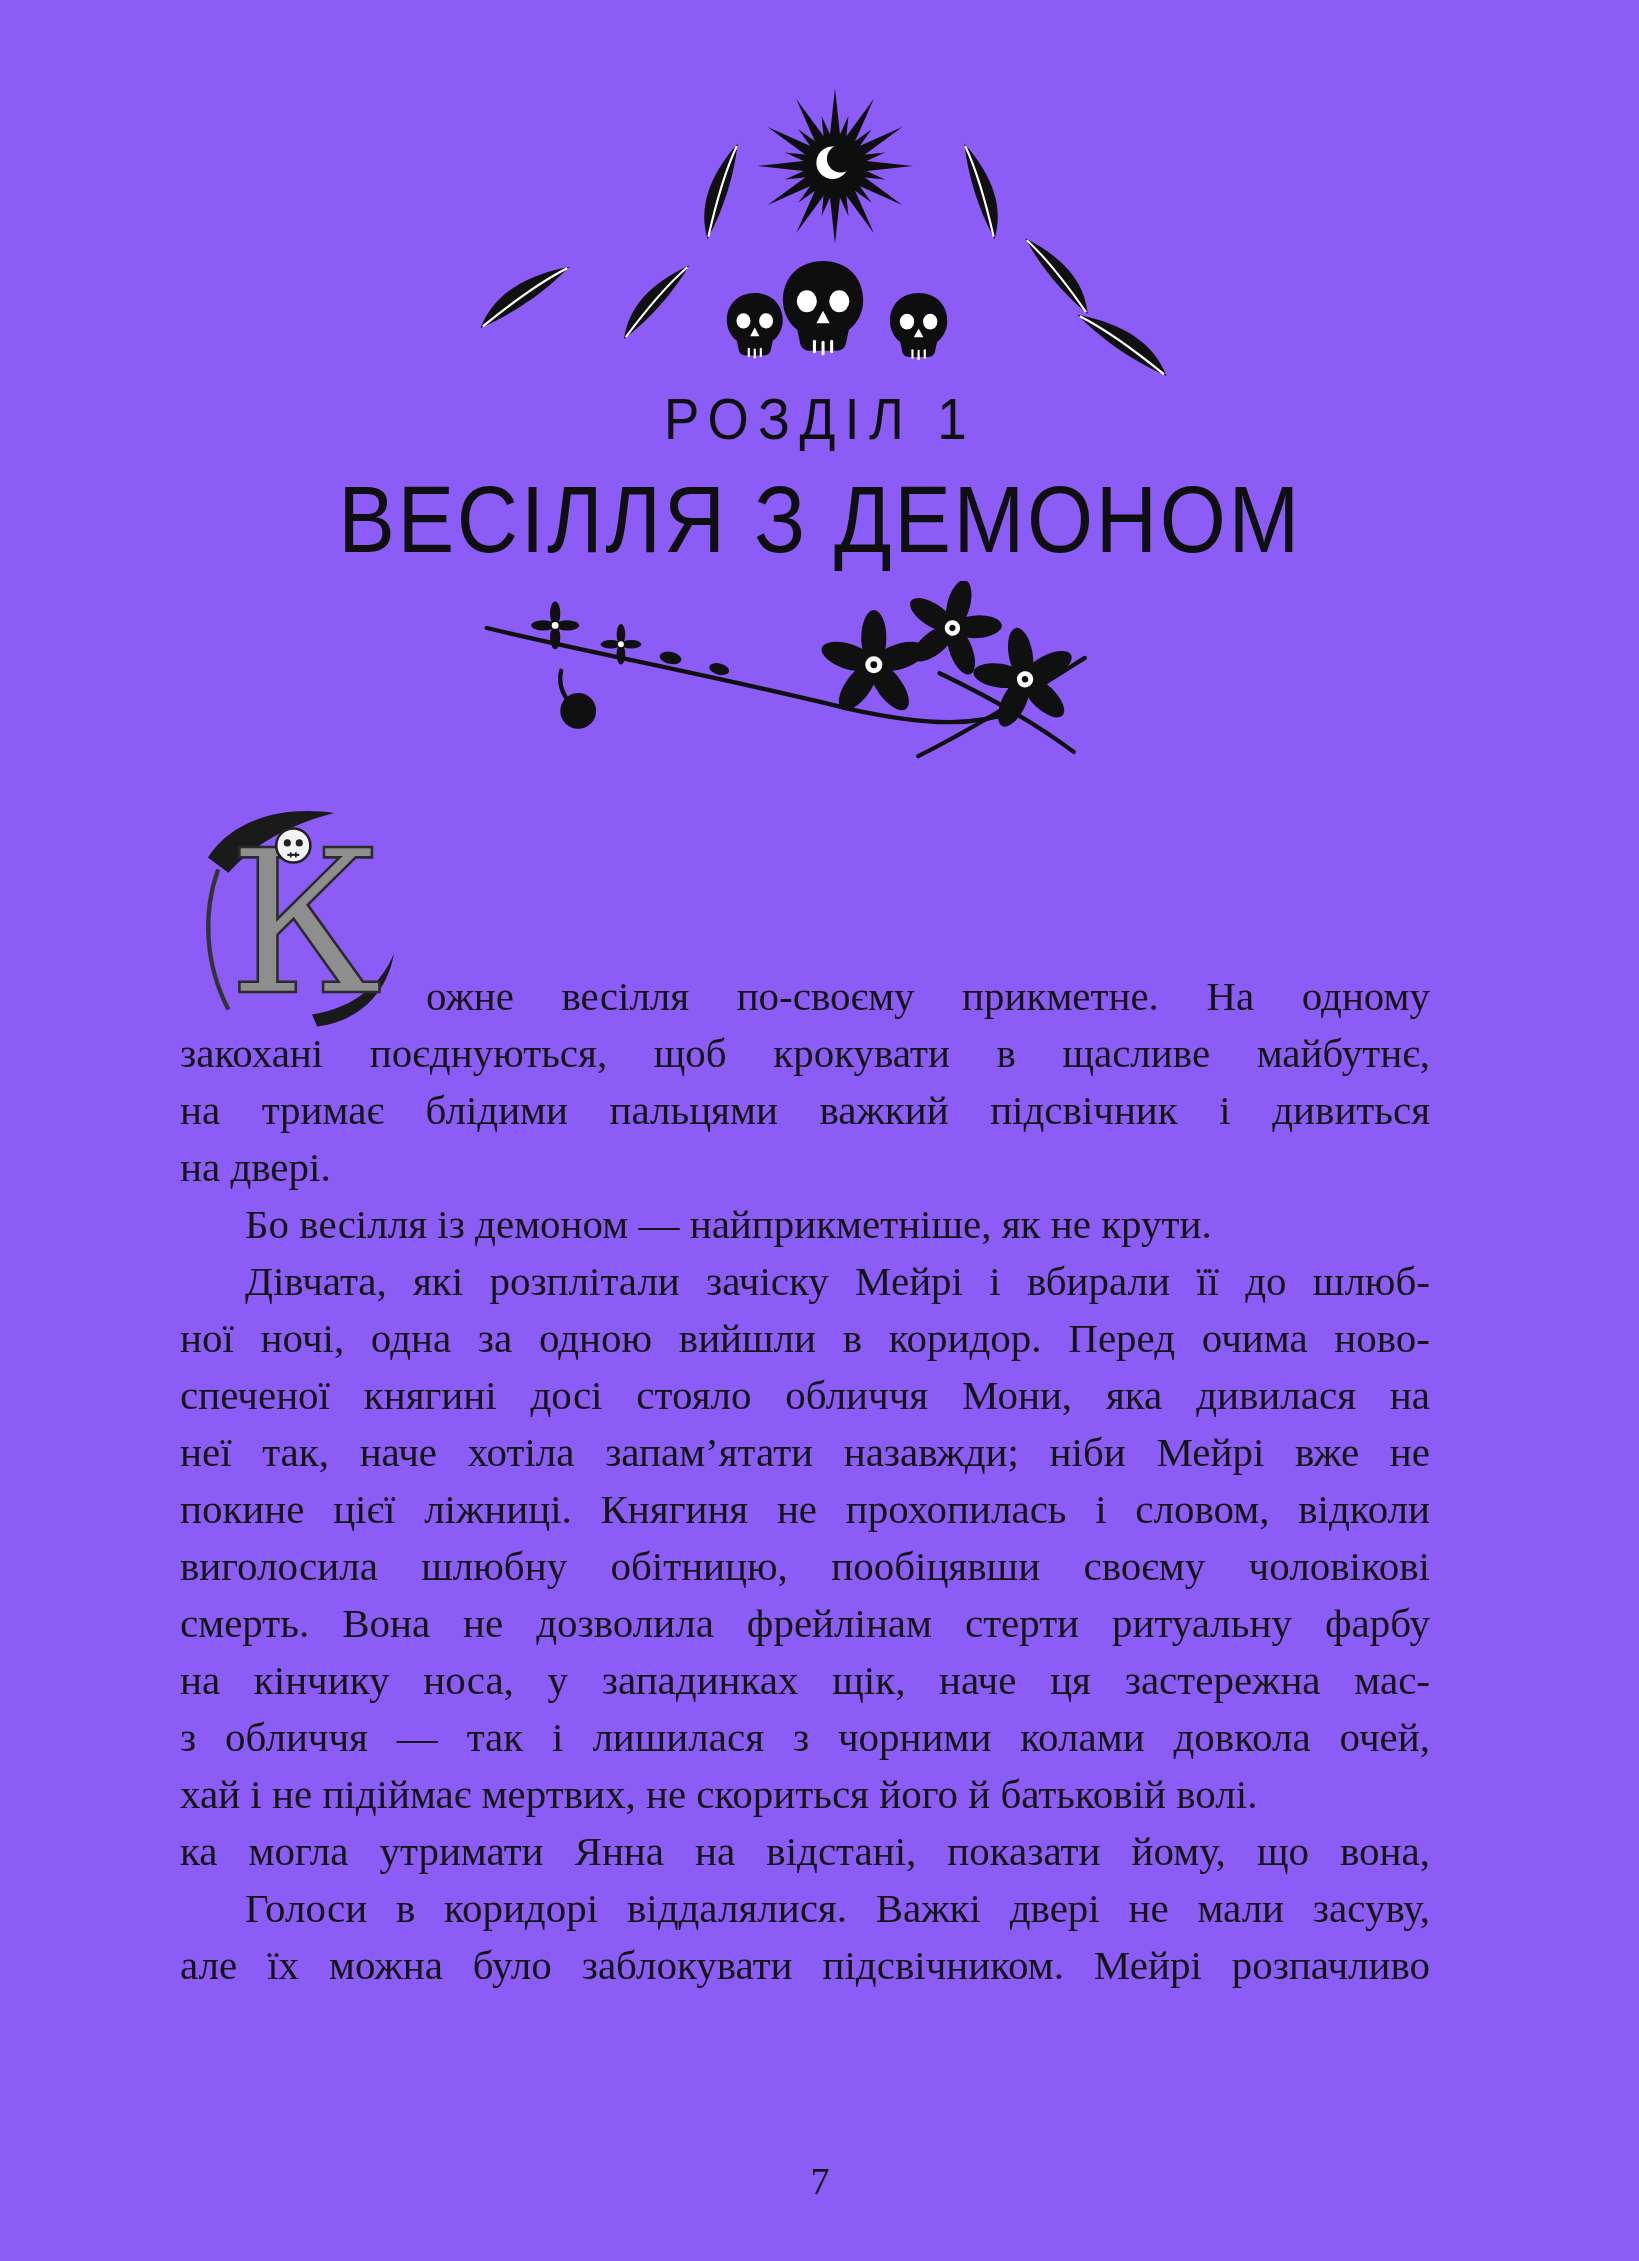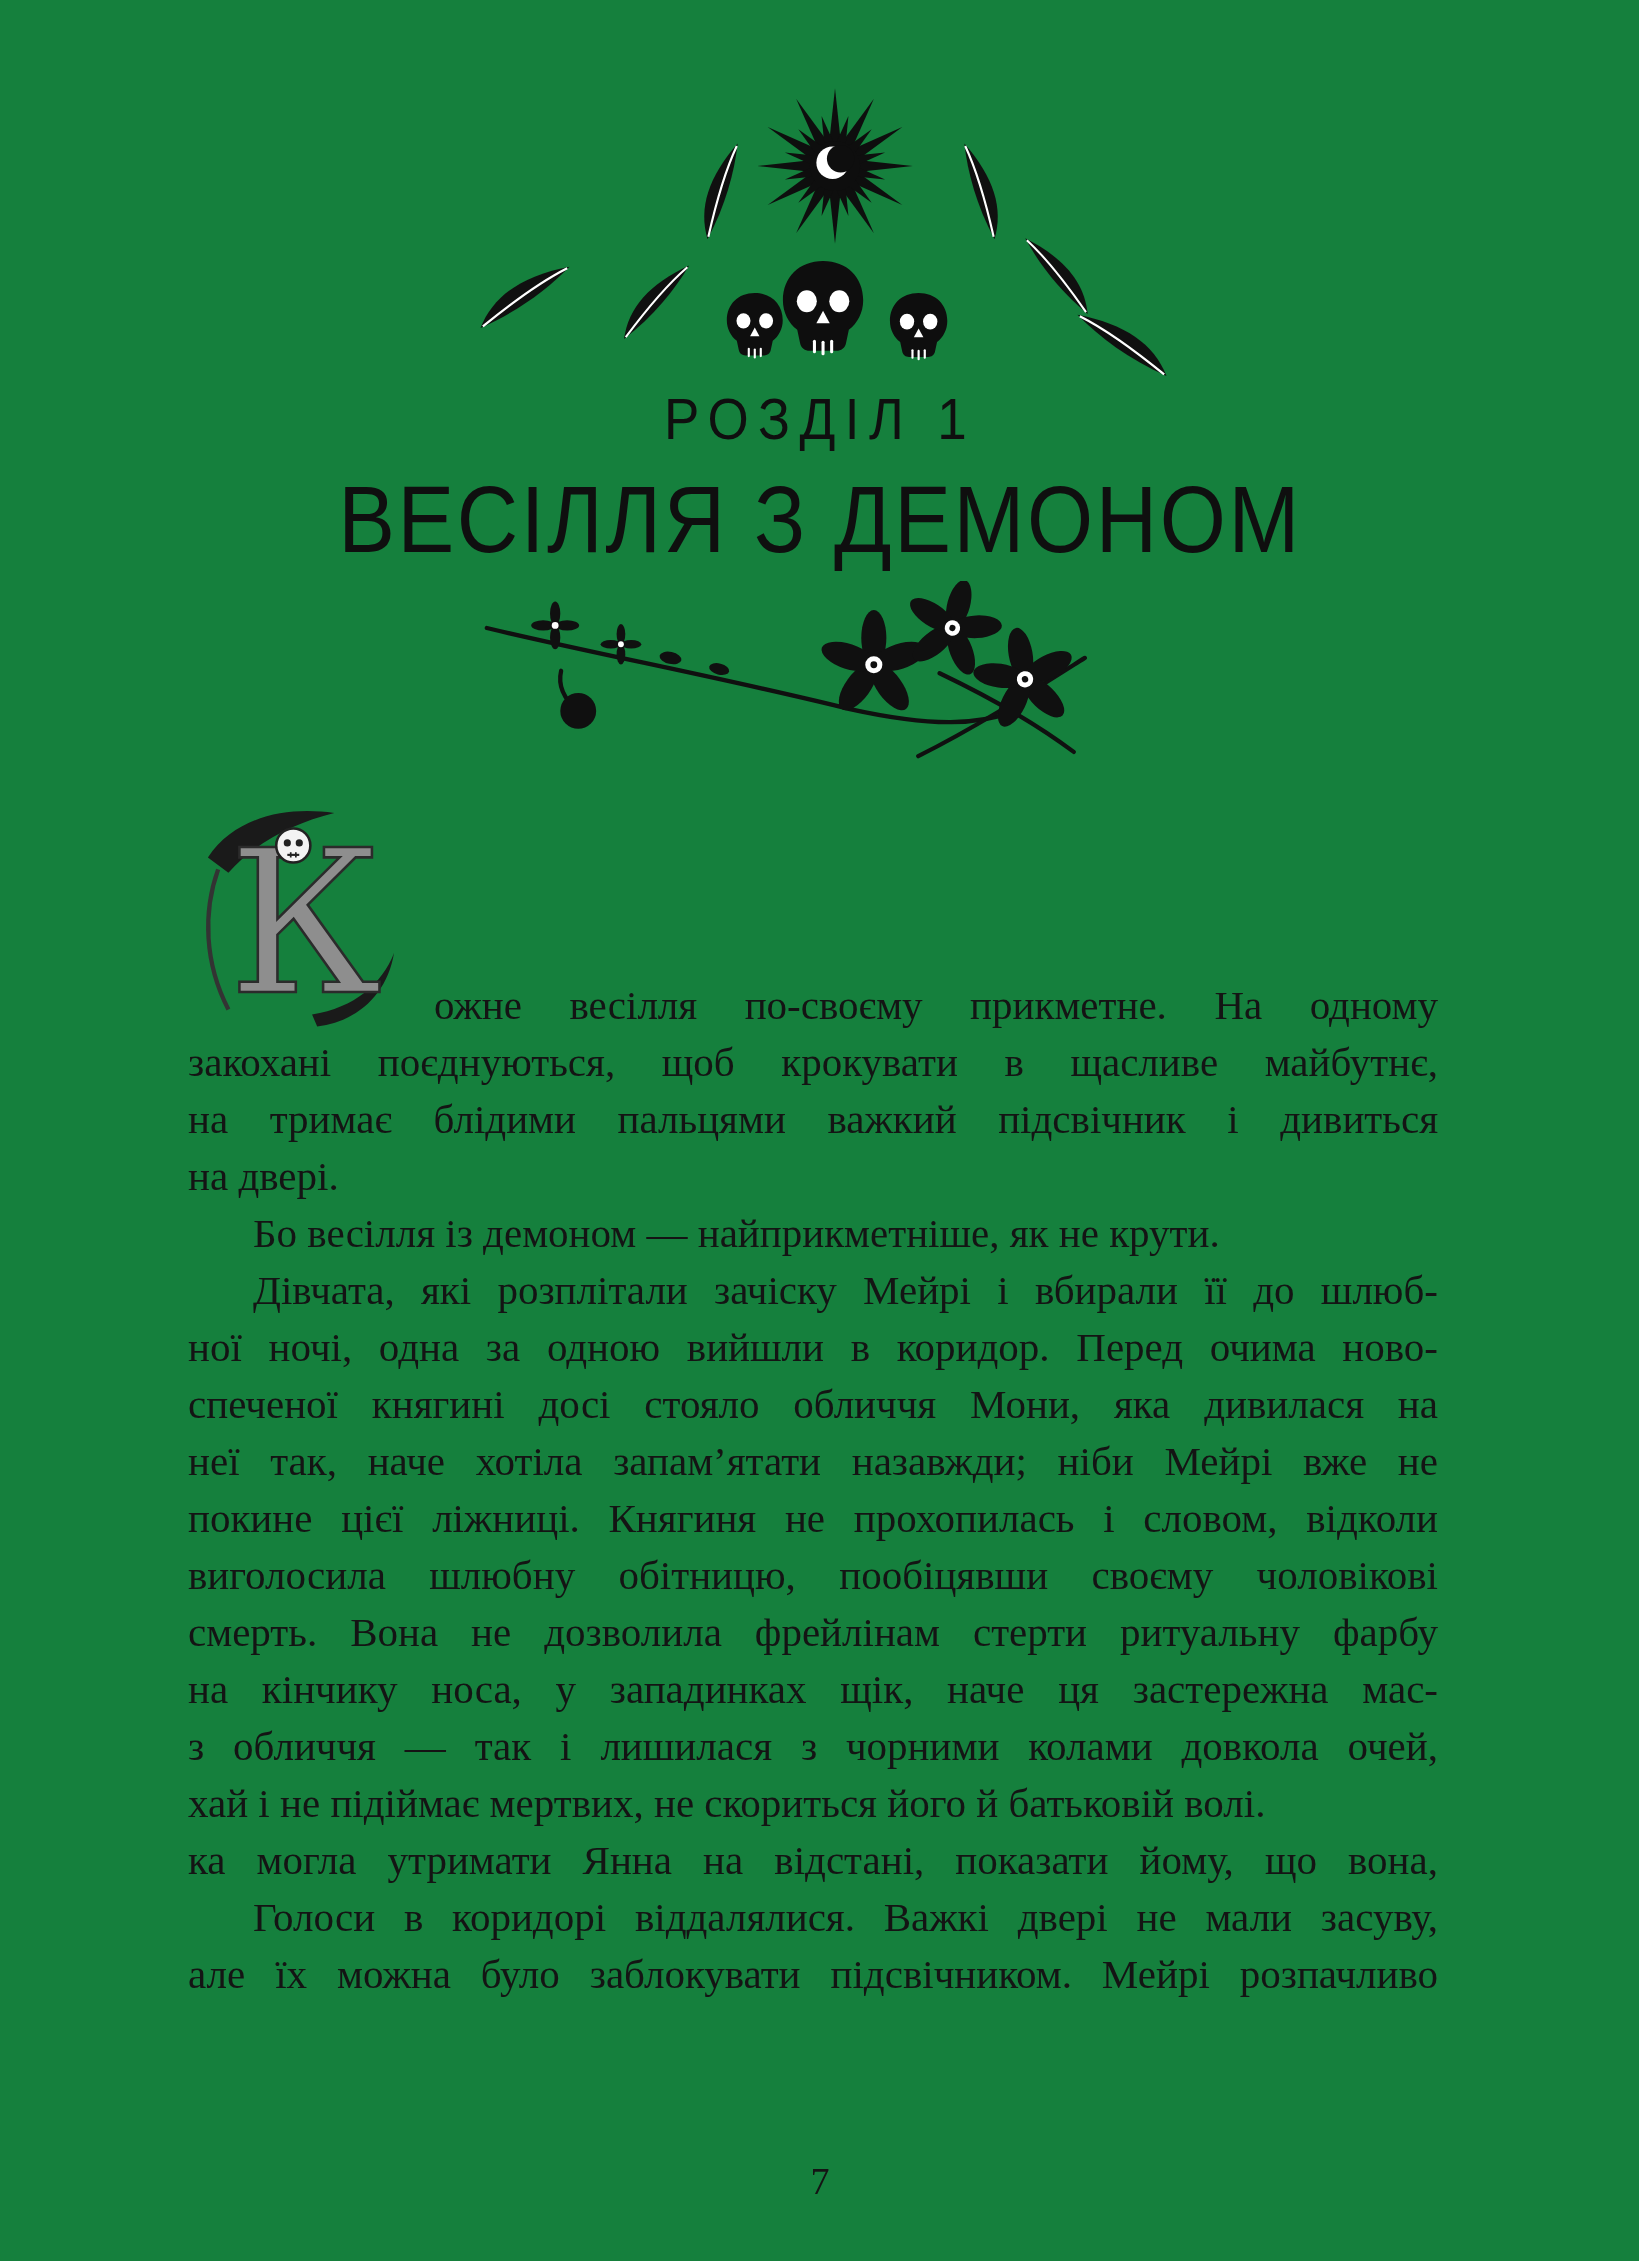--- a/index.html
+++ b/index.html
@@ -1,19 +1,19 @@
 <!DOCTYPE html>
 <html style="font-size:13.7px"><head>
 <meta charset="utf-8">
 <style>
   html,body{margin:0;padding:0;background:#e8e8e8;}
   .page{
     position:relative;
     width:1640px;height:2261px;
-    background:#15803d;
+    background:#8b5cf6;
     overflow:hidden;
     font-family:"Liberation Serif",serif;
     color:#141414;
     text-decoration:underline;
   }
   .dec{position:absolute;}
   .kicker{
     position:absolute;top:389px;left:0;width:100%;
     text-align:center;
     font-family:"Liberation Sans",sans-serif;
@@ -24,24 +24,23 @@
   .title{
     position:absolute;top:471px;left:0;width:100%;margin:0;
     text-align:center;
     font-family:"Liberation Sans",sans-serif;
     font-weight:400;
     font-size:85px;letter-spacing:2.6px;
     color:#0f0f0f;
     transform:scaleY(1.12);
   }
   .body-text{
-    position:absolute;left:188px;top:968px;width:1250px;
+    position:absolute;left:180px;top:968px;width:1250px;
     font:41px/57px "Liberation Serif",serif;
     color:#141414;
-    margin-top:9px;
   }
   .para{margin:0;}
   .line{white-space:normal;}
   .line.just{text-align:justify;text-align-last:justify;}
   .line.indent{text-indent:65px;}
   .line.dropline{padding-left:246px;}
   .page-number{
     position:absolute;top:2159px;left:0;width:100%;
     text-align:center;
     font:38px "Liberation Serif",serif;

